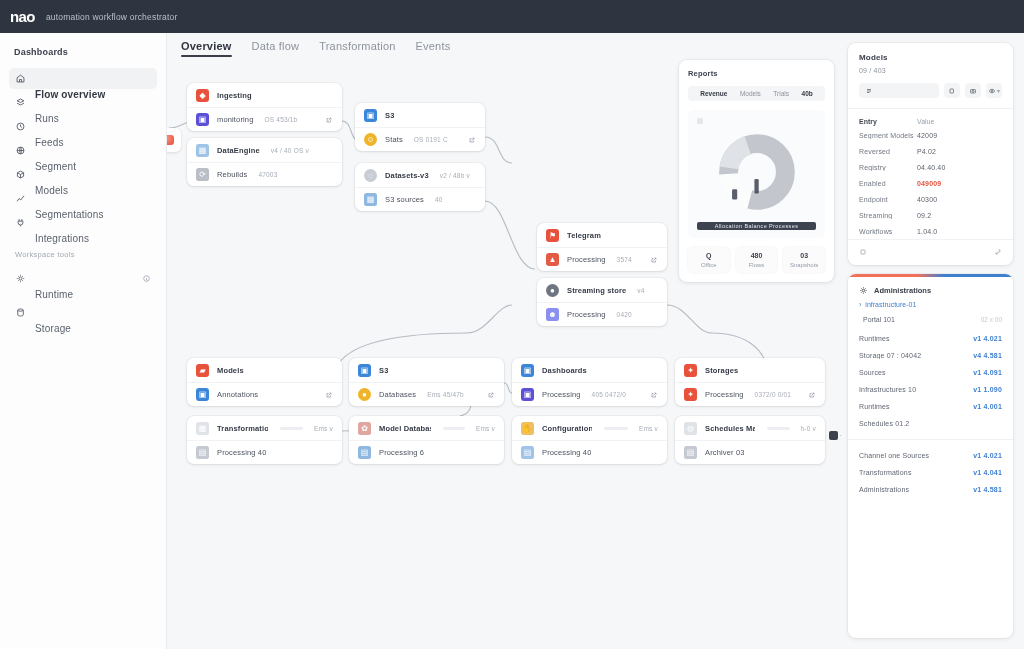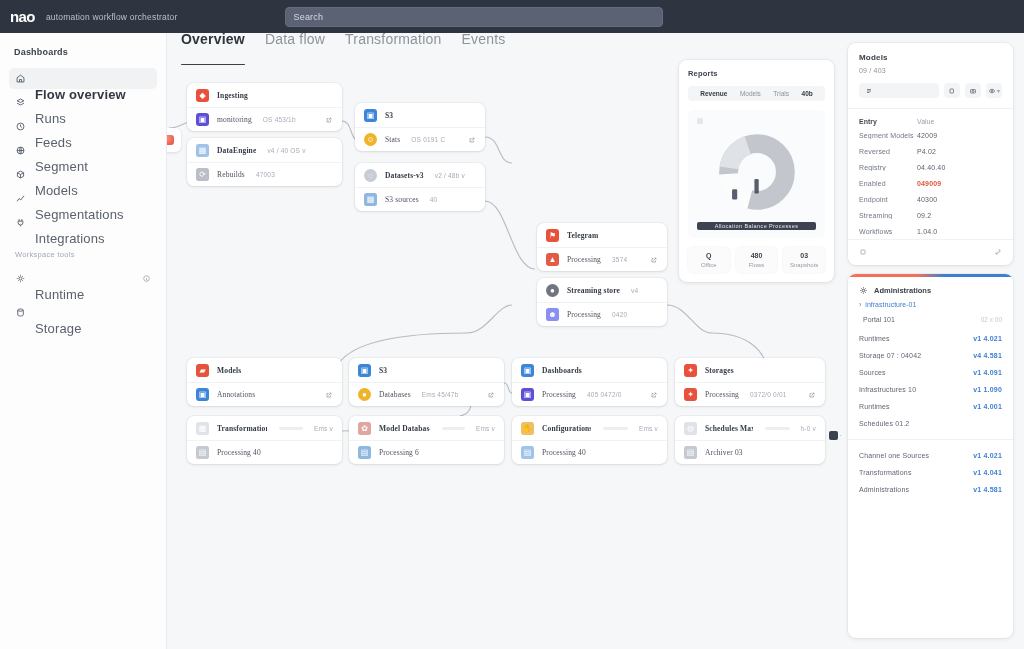--- a/index.html
+++ b/index.html
@@ -86,21 +86,21 @@
     padding: 0 6px; margin-bottom: 3px; cursor: pointer;
   }
   .sb-item.active { background: #f1f2f4; }
   .sb-ico {
     width: 11px; height: 11px; flex: 0 0 11px;
     display: flex; align-items: center; justify-content: center;
     color: #5d6470;
   }
   .sb-ico svg { width: 11px; height: 11px; display: block; }
   .sb-lbl {
-    font-size: 13px; color: #5a616d; letter-spacing: .15px;
+    font-size: 10px; color: #5a616d; letter-spacing: .15px;
     filter: blur(0.6px); white-space: nowrap; overflow: hidden; margin-top: 32px;
   }
   .sb-item.active .sb-lbl { color: #333944; font-weight: 600; }
   .sb-section {
     font-size: 7.5px; color: #a2a8b3; letter-spacing: .3px;
     margin: 17px 0 9px 6px; filter: blur(0.6px);
   }
   .sb-trail { margin-left: auto; display: flex; align-items: center; color: #9aa1ad; }
   .sb-trail svg { width: 9px; height: 9px; display: block; }
   .sb-item.spaced { margin-top: 13px; }
@@ -113,22 +113,22 @@
   }
   .edges { position: absolute; inset: 0; width: 100%; height: 100%; pointer-events: none; }
 
   
   .tabs {
     position: absolute; top: 0; left: 0; right: 0; height: 30px;
     display: flex; align-items: center; gap: 20px;
     padding-left: 14px; z-index: 12;
   }
   .tab {
-    font-size: 14px; color: #8d939e; letter-spacing: .2px;
-    padding-bottom: 18px; position: relative; filter: blur(0.6px); cursor: pointer;
+    font-size: 11px; color: #8d939e; letter-spacing: .2px;
+    padding-bottom: 5px; position: relative; filter: blur(0.6px); cursor: pointer;
     white-space: nowrap;
   }
   .tab.active { color: #2f343e; font-weight: 700; }
   .tab.active::after {
     content: ""; position: absolute; left: 0; right: 0; bottom: 0;
     height: 1.5px; background: #3a3f4a; border-radius: 1px;
   }
 
   
   .node {
@@ -142,21 +142,21 @@
   }
   .nrow + .nrow { border-top: 1px solid #f1f2f4; }
   .nico {
     width: 13px; height: 13px; flex: 0 0 13px; border-radius: 3px;
     display: flex; align-items: center; justify-content: center;
     font-size: 8px; color: #fff; filter: blur(0.3px);
   }
   .nico.sq { border-radius: 2.5px; }
   .ntxt {
     font-size: 7.5px; color: #4b525e; letter-spacing: .15px;
-    filter: blur(0.6px); white-space: nowrap; overflow: hidden; font-family: Liberation Serif, serif;
+    filter: blur(0.6px); white-space: nowrap; overflow: hidden;
   }
   .ntxt.strong { color: #343a45; font-weight: 600; }
   .nmeta {
     font-size: 6.5px; color: #a6acb7; letter-spacing: .2px;
     filter: blur(0.6px); white-space: nowrap; margin-left: 3px;
   }
   .ntail { margin-left: auto; display: flex; align-items: center; gap: 5px; color: #9aa1ad; }
   .ntail svg { width: 8px; height: 8px; display: block; }
   .nbar {
     width: 26px; height: 3px; border-radius: 2px; background: #eceef1; margin-left: 4px;
@@ -335,25 +335,20 @@
 </style>
 </head>
 <body>
 
 <div class="app">
 
   <div class="topbar">
     <div class="brand">
       <div class="brand-logo">nao</div>
       <div class="brand-sub">automation workflow orchestrator</div>
-    </div>
-    <div class="search-wrap">
-      <div class="search-box">
-        <span class="search-ph">Search</span>
-      </div>
     </div>
   </div>
 
   <div class="body-row">
 
     <div class="sidebar">
       <div class="sb-title">Dashboards</div>
 
       <div class="sb-item active">
         <span class="sb-ico">

